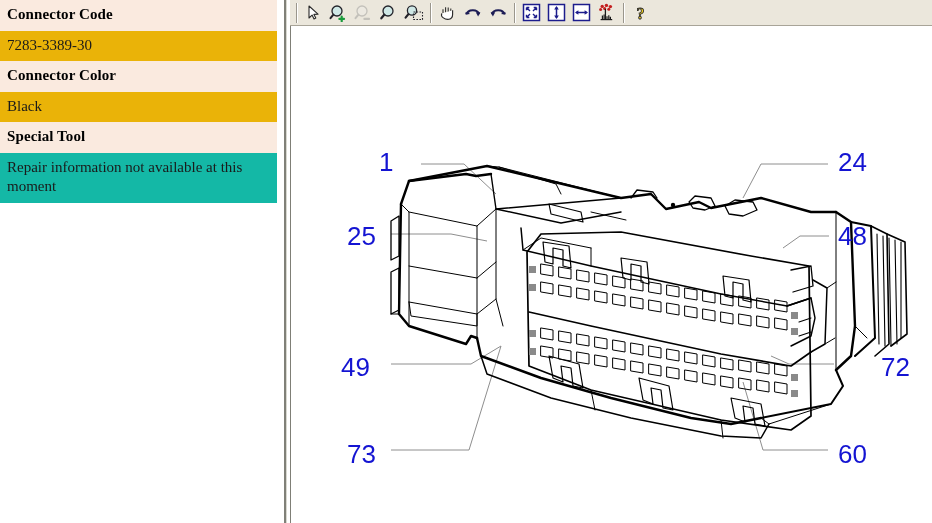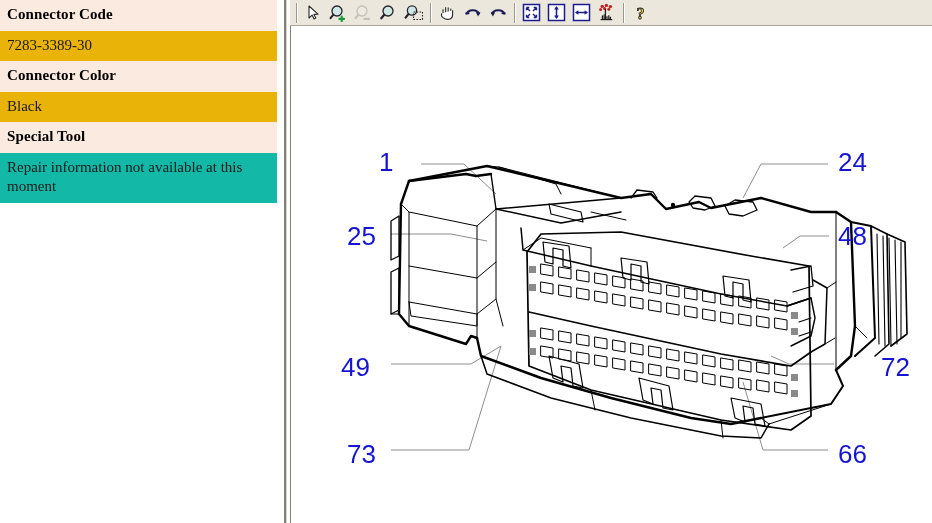--- a/index.html
+++ b/index.html
@@ -473,17 +473,17 @@
         </g>
       </svg>
 
       <div class="lbl" style="left:88px;  top:123px;">1</div>
       <div class="lbl" style="left:547px; top:123px;">24</div>
       <div class="lbl" style="left:56px;  top:197px;">25</div>
       <div class="lbl" style="left:547px; top:197px;">48</div>
       <div class="lbl" style="left:50px;  top:328px;">49</div>
       <div class="lbl" style="left:553px; top:328px;margin-left:37px;">72</div>
       <div class="lbl" style="left:56px;  top:415px;text-align:right;">73</div>
-      <div class="lbl" style="left:547px; top:415px;">66</div>
+      <div class="lbl" style="left:547px; top:415px;">60</div>
 
     </div>
   </div>
 </div>
 
 </body></html>

